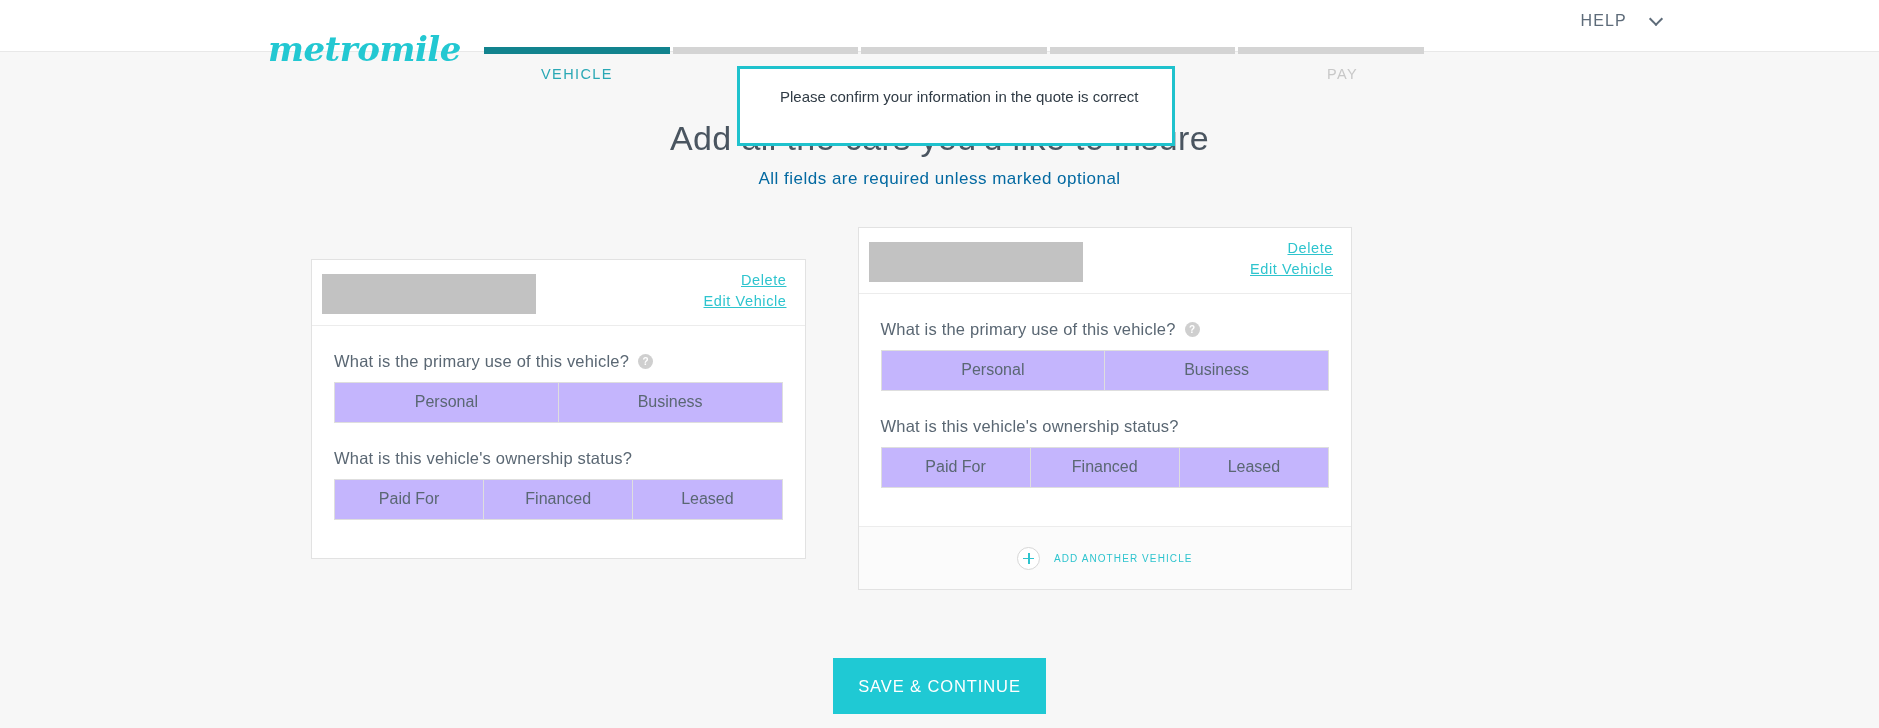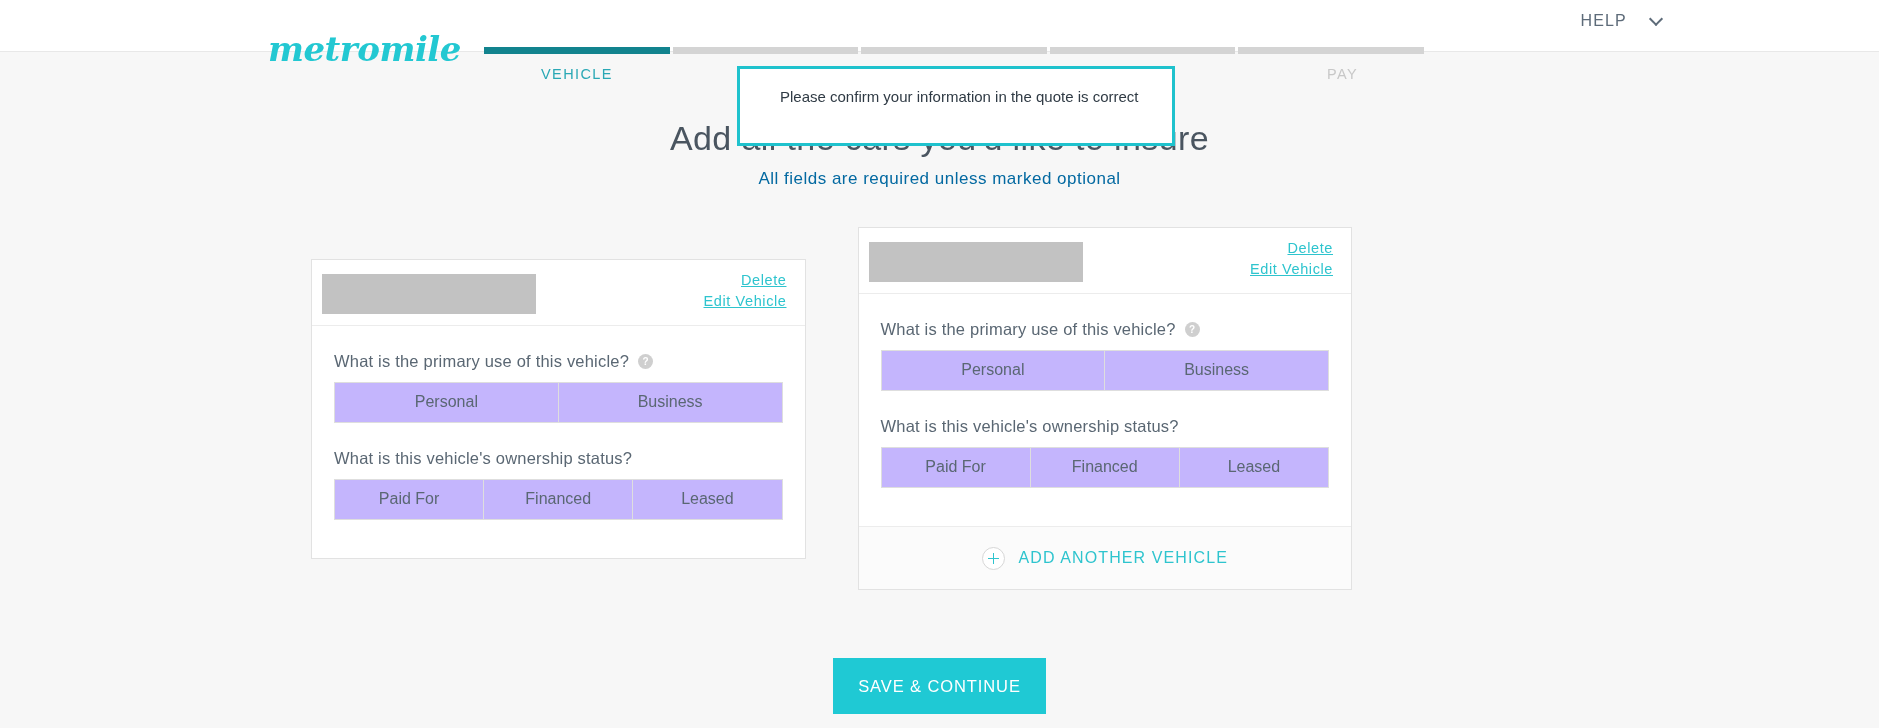--- a/index.html
+++ b/index.html
@@ -237,21 +237,21 @@
     flex: none;
   }
   .plus-circle::before, .plus-circle::after {
     content: "";
     position: absolute;
     background: #2ec4ce;
   }
   .plus-circle::before { left: 5px; right: 5px; top: 10px; height: 1.8px; }
   .plus-circle::after { top: 5px; bottom: 5px; left: 10px; width: 1.8px; }
   .add-label {
-    font-size: 16px;
+    font-size: 10px;
     letter-spacing: 1.1px;
     color: #2ec4ce;
   }
 
   
   .cta-wrap {
     position: absolute;
     top: 658px;
     left: 0; right: 0;
     display: flex;

